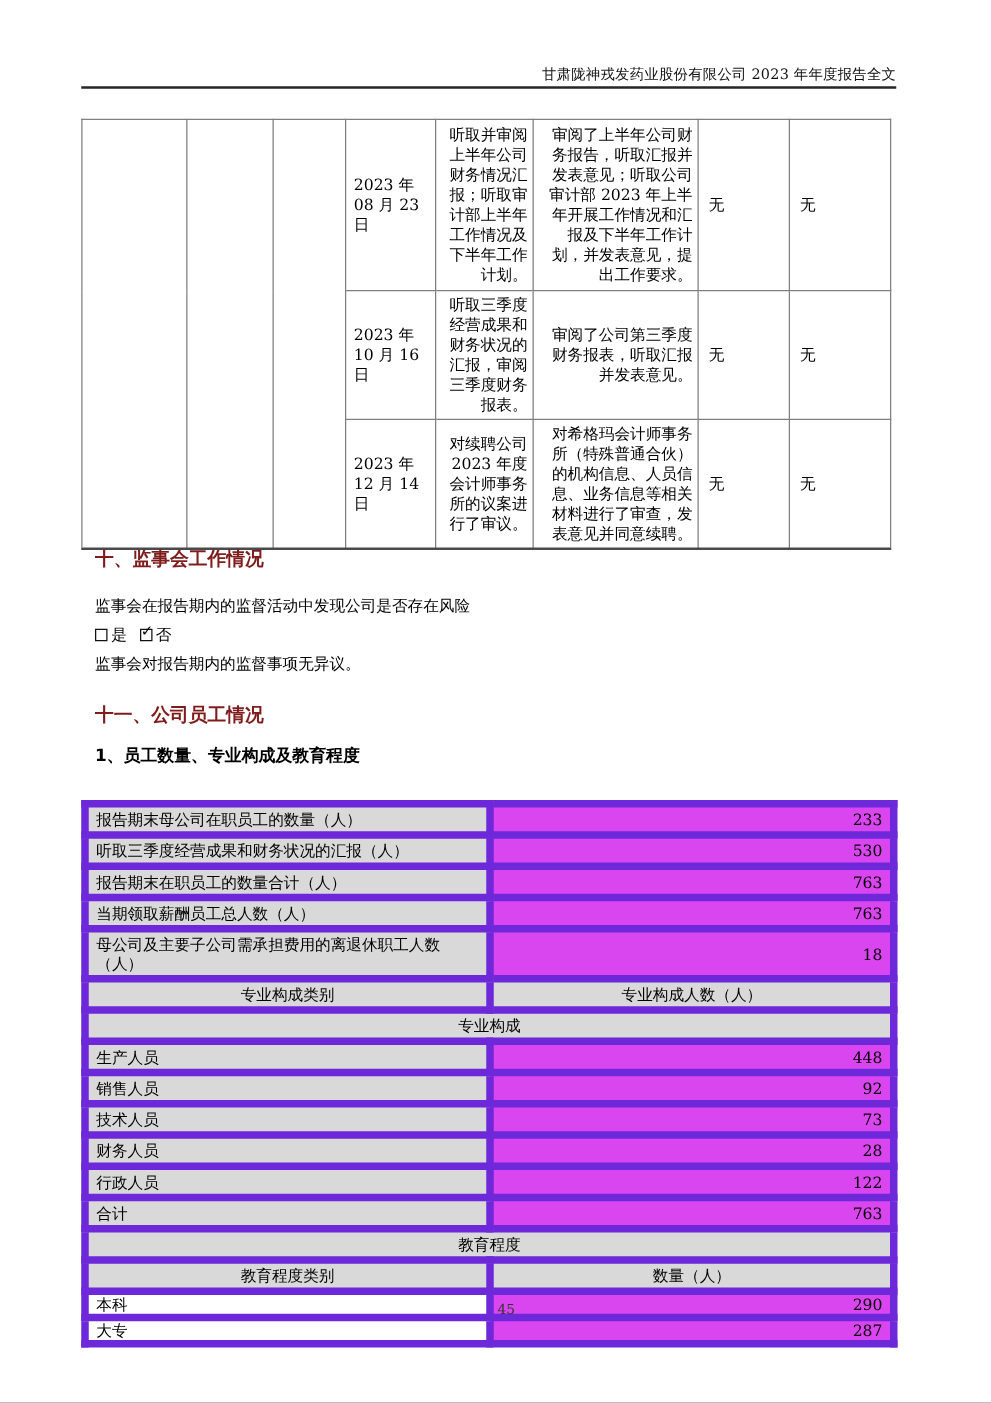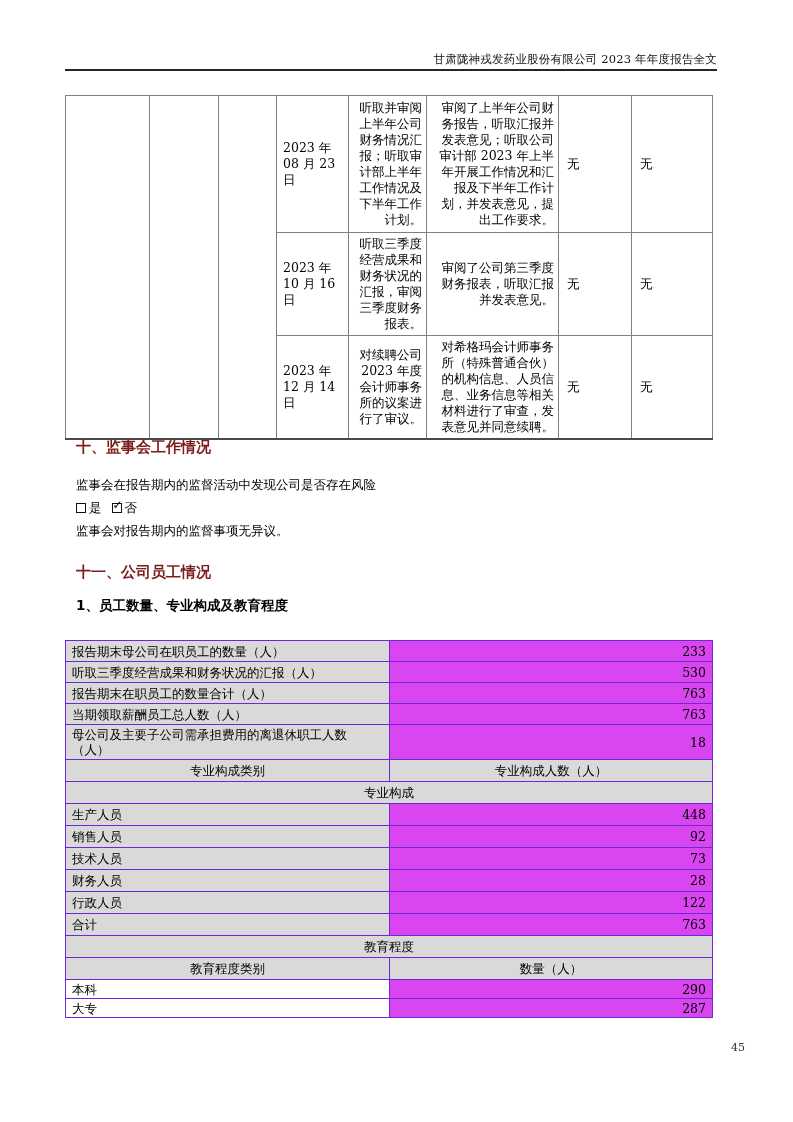--- a/index.html
+++ b/index.html
@@ -61,33 +61,33 @@
     font-family: "DejaVu Sans", "Liberation Sans", sans-serif;
     font-size: 12px; font-weight: 700; line-height: 12px;
   }
   .cgroup2 { margin-left: 10px; }
 
   
   table.etable {
     position: absolute; top: 640px; left: 65px; width: 647px;
     border-collapse: collapse; table-layout: fixed; font-size: 12.5px;
   }
-  table.etable td { border: 1px solid #6d28d9; padding: 2px 6px; line-height: 15px; }
+  table.etable td { border: 6px solid #6d28d9; padding: 2px 6px; line-height: 15px; }
   table.etable { border: 1.2px solid #4d4d4d; }
   table.etable td.g   { background: #d9d9d9; }
   table.etable td.val { text-align: right; background: #d946ef; }
   table.etable td.ctr { text-align: center; }
   table.etable tr.sum { height: 21px; }
   table.etable tr.mid { height: 22px; }
   table.etable tr.edu { height: 19px; }
   table.etable tr.edu td { padding-top: 0; padding-bottom: 0; }
 
   .page-num {
     position: absolute; top: 1041px; left: 65px; width: 680px;
-    text-align: right; font-size: 11px; color: #333;
+    text-align: center; font-size: 11px; color: #333;
   }
 </style>
 </head>
 <body>
 
 <div class="page">
 
   <div class="page-header">甘肃陇神戎发药业股份有限公司 2023 年年度报告全文</div>
   <div class="header-rule"></div>
 

